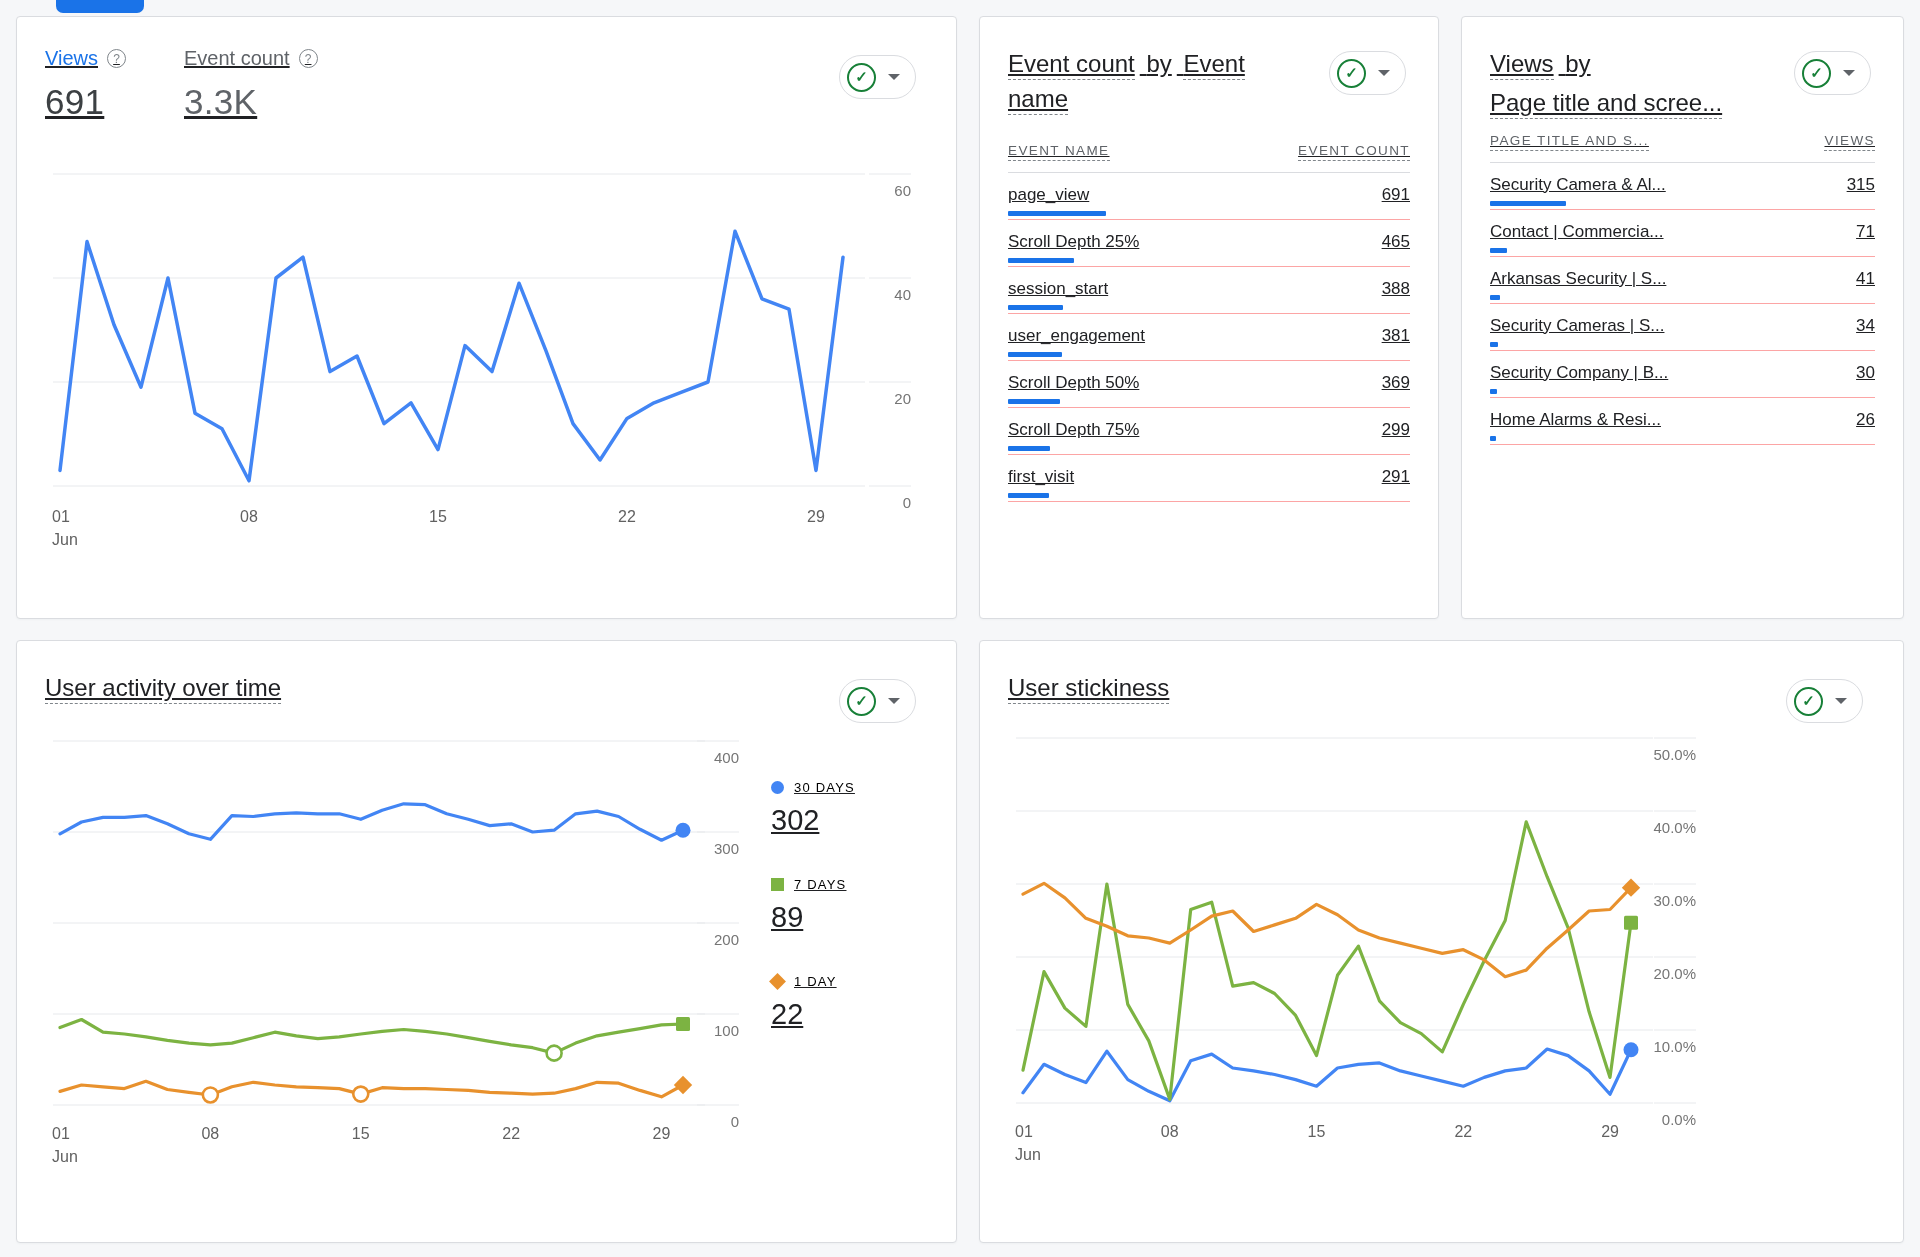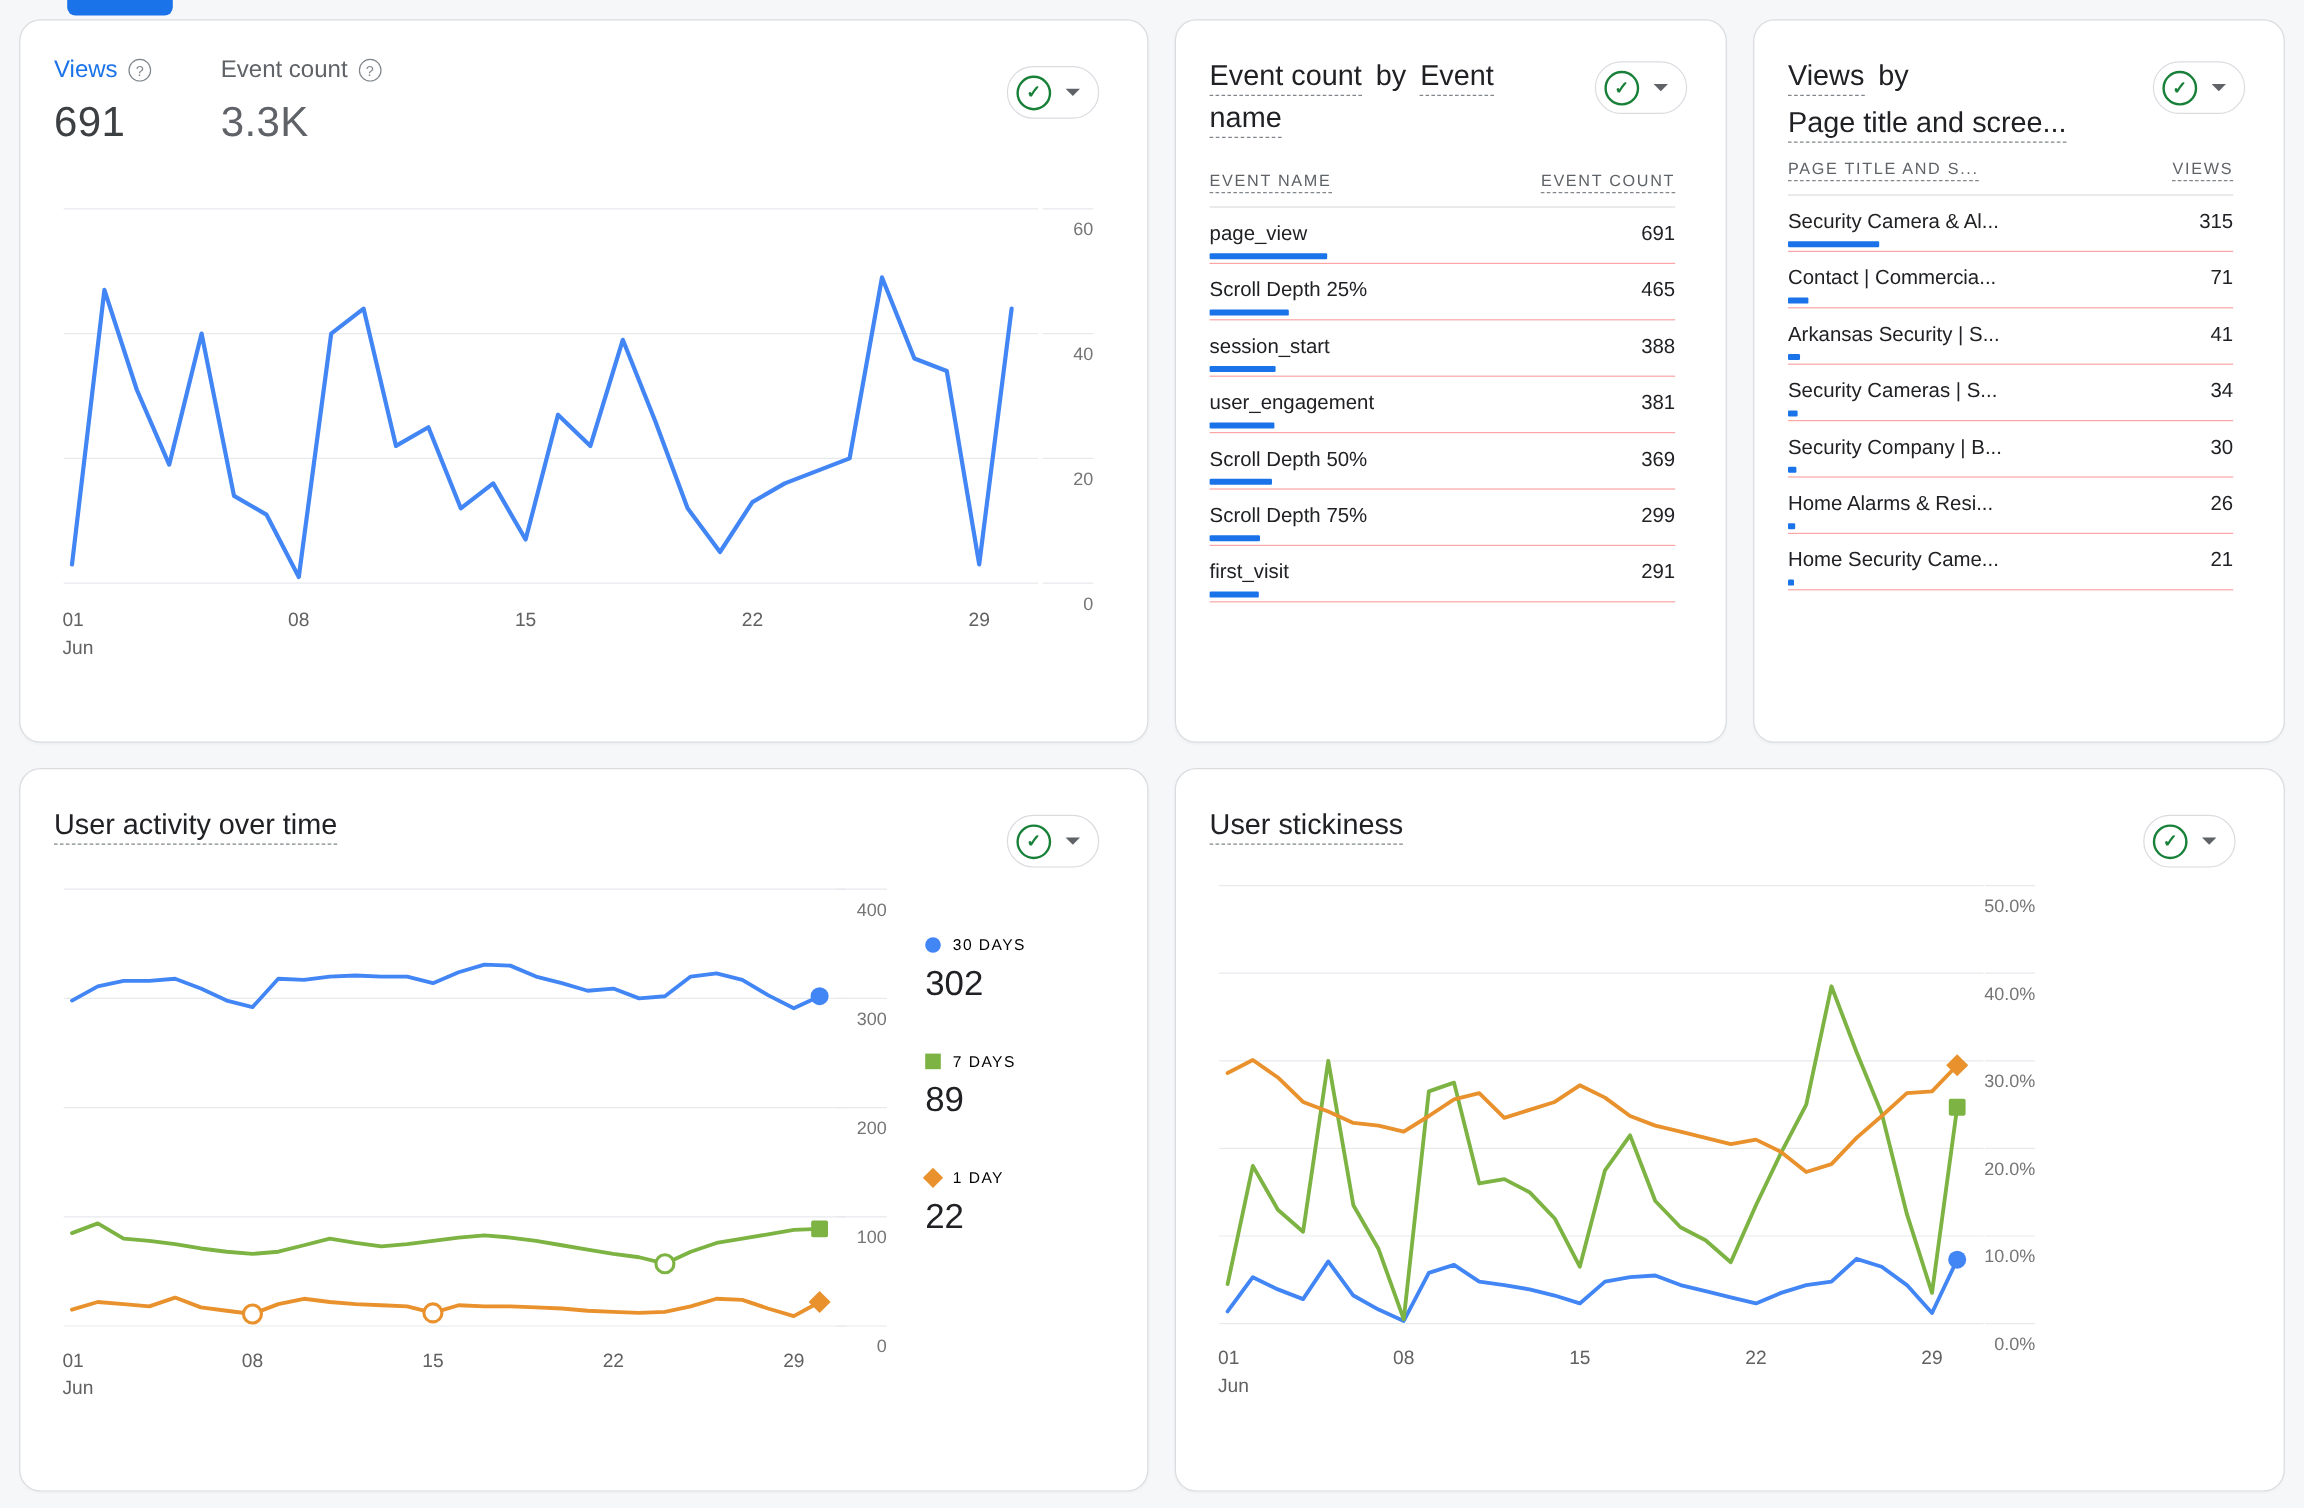--- a/index.html
+++ b/index.html
@@ -13,23 +13,24 @@
   }
   .page { position: relative; width: 1920px; height: 1257px; padding: 16px; }
   .tab-indicator {
     position: absolute; top: 0; left: 56px; width: 88px; height: 13px;
     background: #1a73e8; border-radius: 0 0 7px 7px; z-index: 5;
   }
   .grid-top { display: grid; grid-template-columns: 941px 460px 1fr; gap: 22px; margin-bottom: 21px; }
   .grid-bottom { display: grid; grid-template-columns: 941px 1fr; gap: 22px; }
   .card {
     position: relative; height: 603px; background: #fff;
-    border: 1px solid #dadce0; border-radius: 18px;
-    padding: 30px 42px 24px 28px; overflow: hidden;
+    border: 1px solid #dadce0; border-radius: 4px;
+    padding: 30px 28px 24px 28px; overflow: hidden;
     box-shadow: 0 1px 2px rgba(60,64,67,.04);
+    text-decoration: underline;
   }
   
   .pill {
     position: absolute; top: 38px; right: 40px;
     display: flex; align-items: center; gap: 12px;
     background: #fff; border: 1px solid #dadce0; border-radius: 24px;
     padding: 6px 15px 6px 7px; cursor: pointer; height: 44px;
   }
   .pill.small { top: 34px; right: 32px; }
   .check-ring {
@@ -231,25 +232,20 @@
             </div>
             <div class="t-row">
               <span class="t-name">Security Company | B...</span>
               <span class="t-val">30</span>
               <span class="t-bar" style="width: 7px;"></span>
             </div>
             <div class="t-row">
               <span class="t-name">Home Alarms &amp; Resi...</span>
               <span class="t-val">26</span>
               <span class="t-bar" style="width: 6px;"></span>
-            </div>
-            <div class="t-row">
-              <span class="t-name">Home Security Came...</span>
-              <span class="t-val">21</span>
-              <span class="t-bar" style="width: 5px;"></span>
             </div>
           </div>
       </div>
     </section>
   </div>
 
   <div class="grid-bottom">
 
     <section class="card">
       <div class="card-title">

